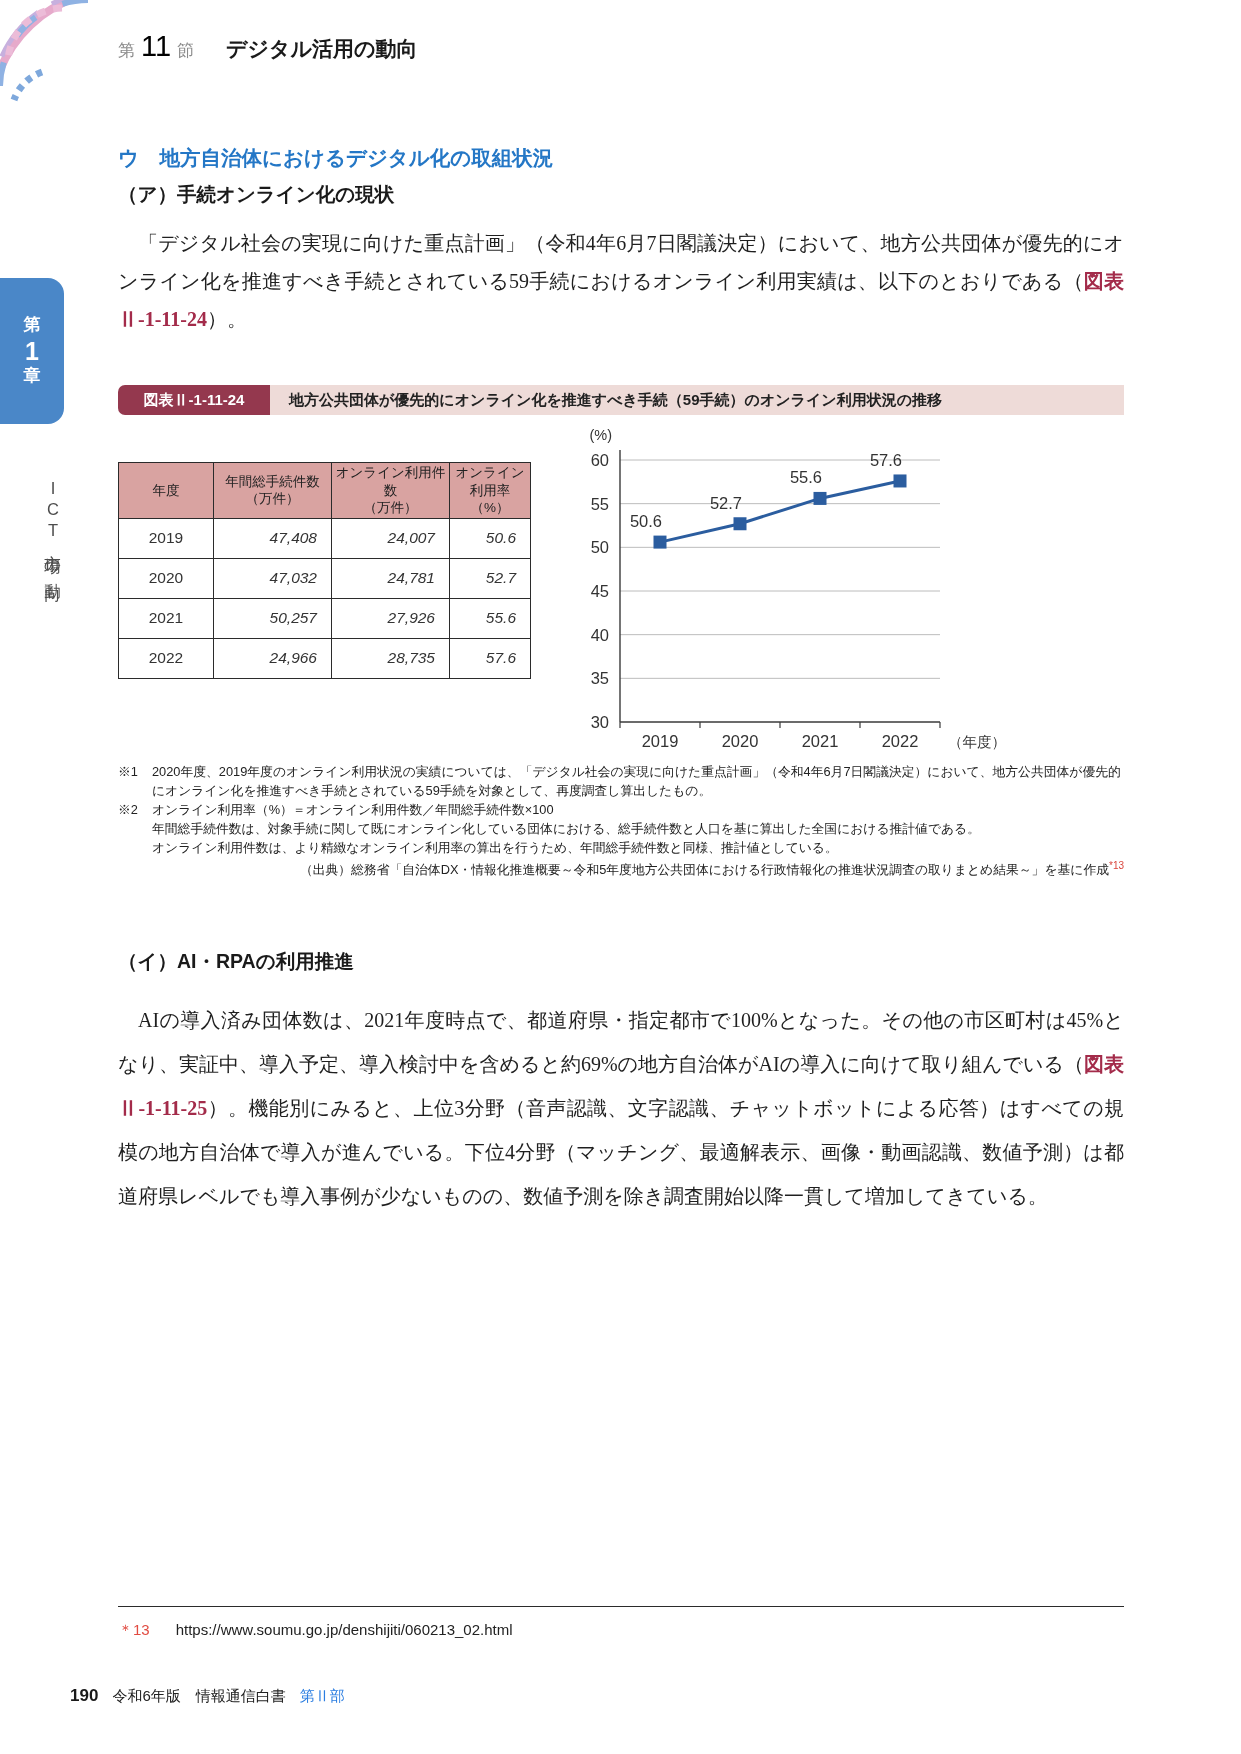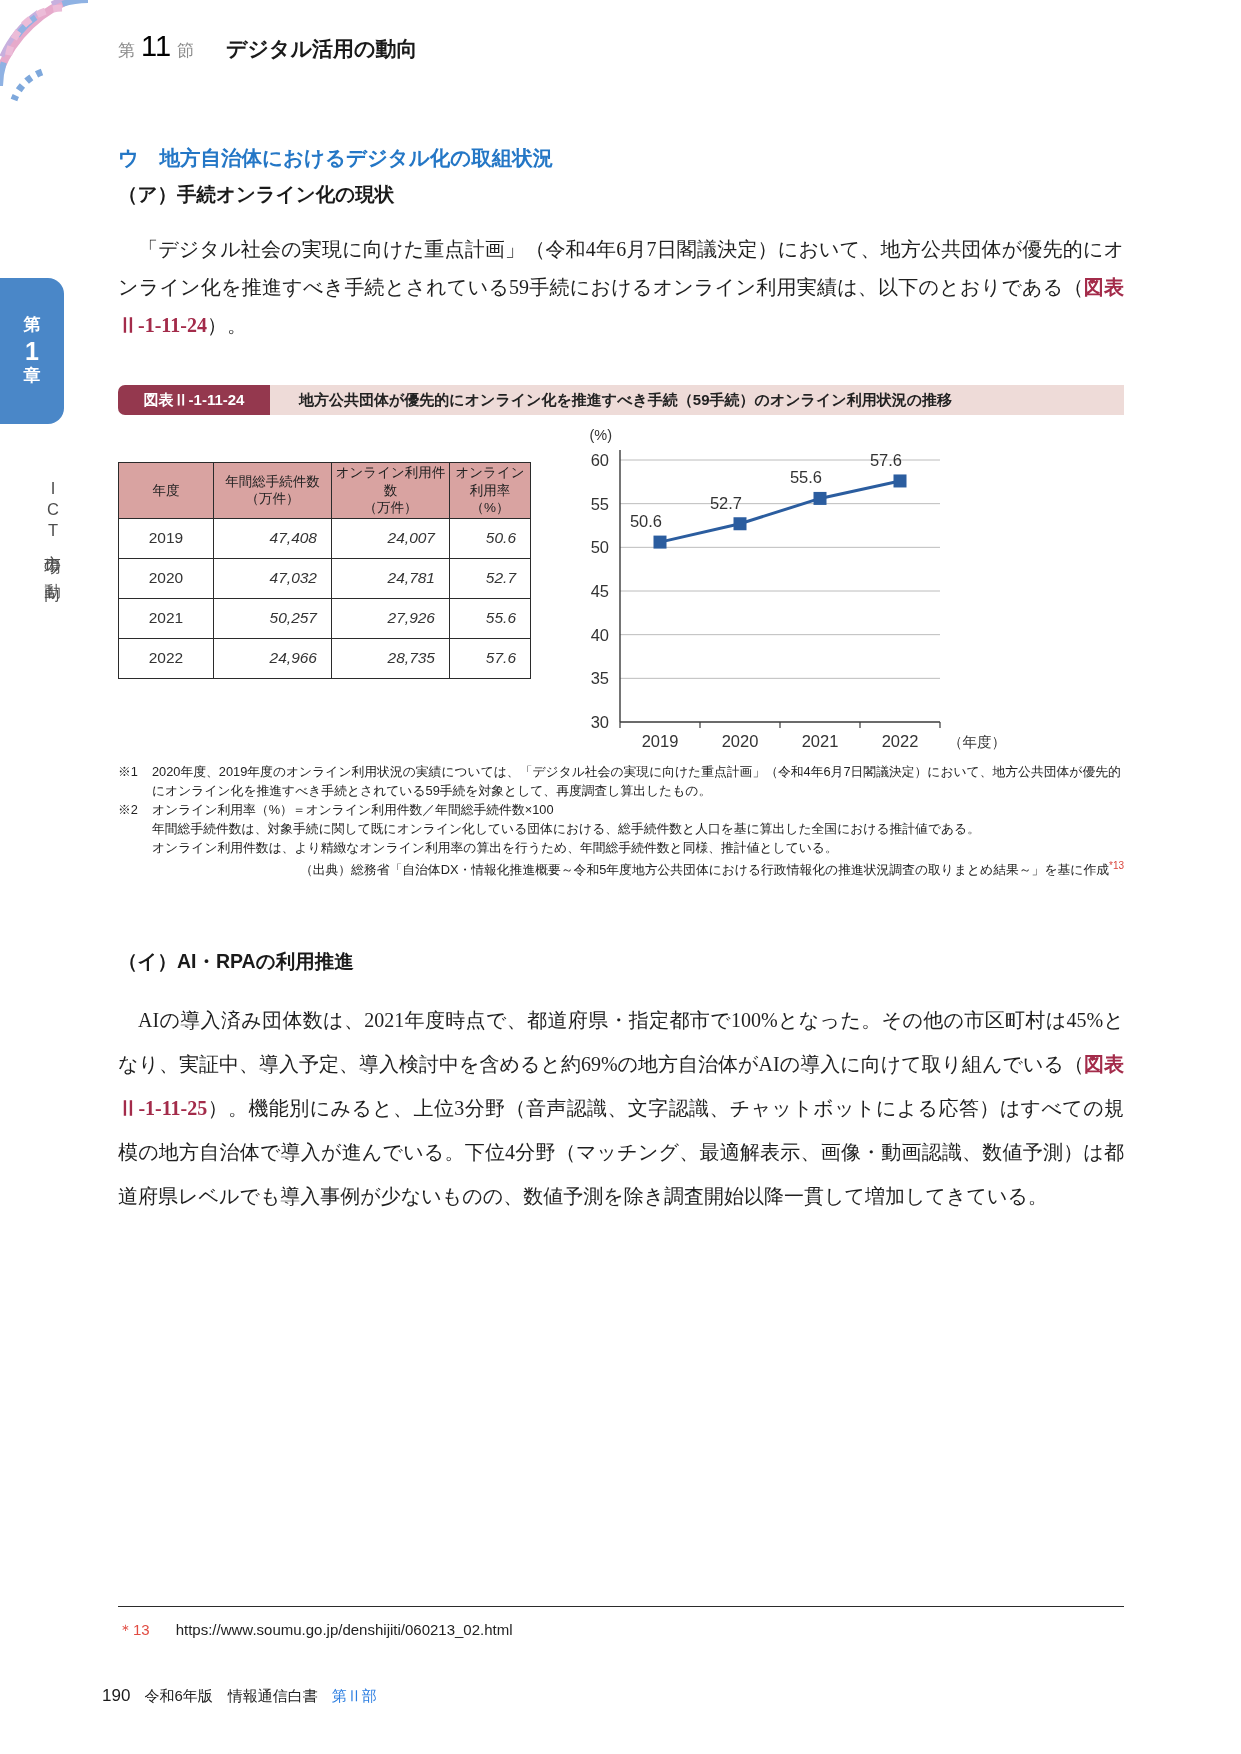--- a/index.html
+++ b/index.html
@@ -20,29 +20,29 @@
   .side-label{left:0;top:437px;width:64px;height:180px;display:flex;justify-content:center;
        writing-mode:vertical-rl;text-orientation:upright;font-size:16.5px;color:#4d4d4d;letter-spacing:3px;}
   
   .h-blue{left:118px;top:144px;font-size:20.5px;font-weight:bold;color:#2477c6;}
   .h-sub{font-size:19.5px;font-weight:bold;color:#1a1a1a;}
   .h-a{left:118px;top:181px;}
   .h-i{left:118px;top:948px;}
   
   .para{width:1006px;font-family:"Liberation Serif",serif;font-size:20px;color:#1f1f1f;
         text-align:justify;text-indent:1em;}
-  .p1{left:118px;top:210px;line-height:38px;}
+  .p1{left:118px;top:204px;line-height:38px;}
   .p2{left:118px;top:978px;line-height:44px;}
   .fig-ref{color:#a32b4a;font-weight:bold;}
   
   .fig-bar{left:118px;top:385px;width:1006px;height:30px;display:flex;}
   .fig-label{width:152px;background:#94384e;color:#fff;font-size:15px;font-weight:bold;
         display:flex;align-items:center;justify-content:center;border-radius:7px 0 0 7px;}
   .fig-title{flex:1;background:#eedbd8;font-size:15px;font-weight:bold;color:#222;
-        display:flex;align-items:center;padding-left:29px;}
+        display:flex;align-items:center;padding-left:19px;}
   
   .tbl{left:118px;top:462px;border-collapse:collapse;table-layout:fixed;width:412px;}
   .tbl th,.tbl td{border:1px solid #2b2b2b;}
   .tbl th{background:#d9a3a1;font-size:13.5px;font-weight:normal;color:#222;
         height:44px;line-height:1.3;text-align:center;padding:1px 2px;}
   .tbl td{height:37px;font-size:15.5px;color:#333;background:#fff;}
   .tbl td.c-year{text-align:center;}
   .tbl td.c-num{text-align:right;padding-right:14px;font-style:italic;}
   
   .chart{left:545px;top:385px;}
@@ -54,21 +54,21 @@
   .note-row{display:flex;}
   .note-marker{width:34px;flex:none;}
   .note-text{flex:1;}
   .src{left:118px;top:860px;width:1006px;font-size:12.8px;color:#222;text-align:right;}
   .src sup{color:#d9453c;font-size:10px;}
   
   .fn-rule{left:118px;top:1606px;width:1006px;border-top:1.5px solid #2b2b2b;height:0;}
   .fn{left:118px;top:1621px;display:flex;gap:26px;font-size:15px;color:#222;}
   .fn .fn-mark{color:#e14b41;}
   .footer{left:70px;top:1686px;display:flex;align-items:baseline;gap:14px;}
-  .footer .pg{font-size:17px;font-weight:normal;margin-left:32px;}
+  .footer .pg{font-size:17px;font-weight:bold;}
   .footer .bk{font-size:15px;color:#222;}
   .footer .part{font-size:15px;font-weight:normal;color:#2a7de1;}
 </style>
 </head>
 <body>
 
 <div class="page">
 
   <svg class="abs" style="left:0;top:0;" width="215" height="132" viewBox="0 0 215 132" aria-hidden="true">
     <path d="M130,-10 A130,130 0 0 0 -10,122" stroke="#e6aacb" stroke-width="8" fill="none"></path>

